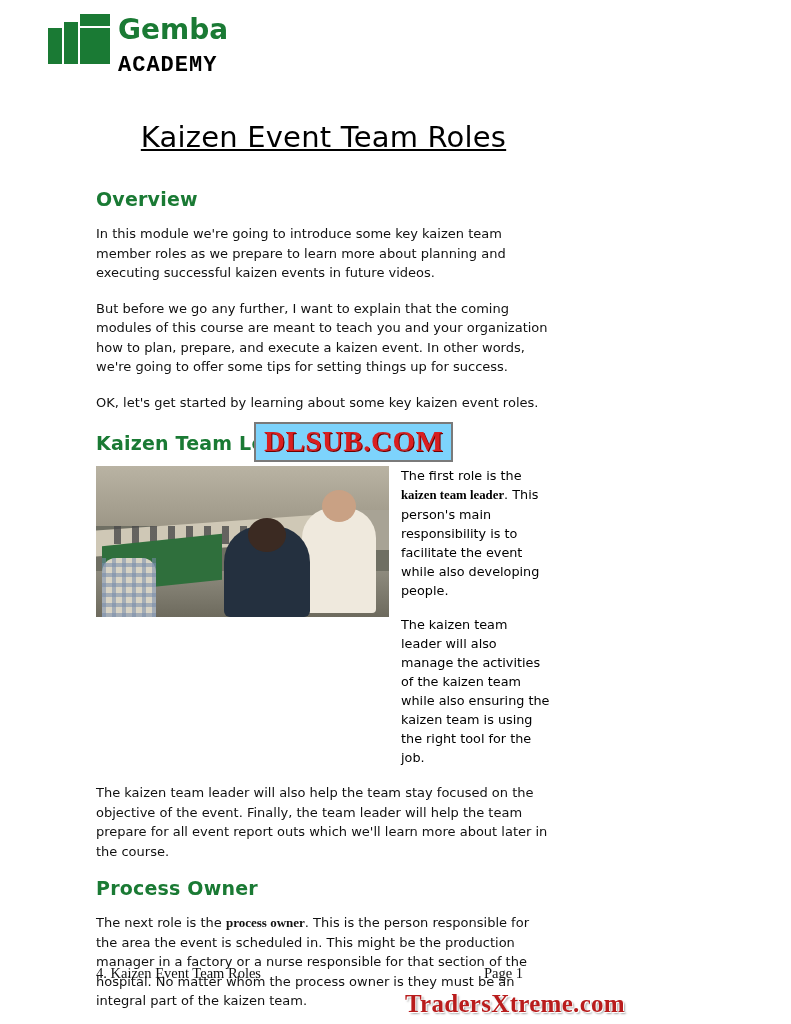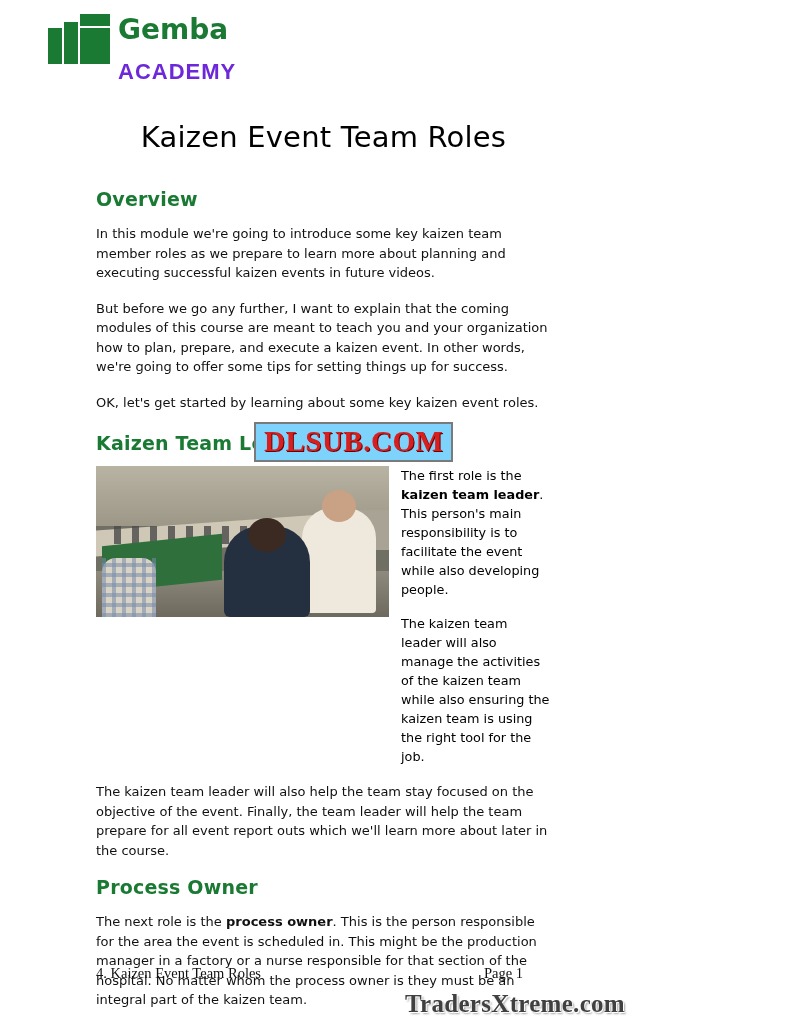--- a/index.html
+++ b/index.html
@@ -57,26 +57,26 @@
     padding-top: 2px;
   }
   .logo-gemba {
     font-family: "DejaVu Sans", sans-serif;
     font-weight: bold;
     font-size: 28px;
     color: #1a7a34;
     letter-spacing: 0px;
   }
   .logo-academy {
-    font-family: Liberation Sans, sans-serif;
+    font-family: Liberation Mono, monospace;
     font-weight: bold;
     font-size: 22px;
-    color: #6d28d9;
+    color: #000000;
     letter-spacing: 1px;
-    margin-top: 17px;
+    margin-top: 11px;
   }
   .tc4s {
     position: absolute;
     right: 30px;
     top: 6px;
     font-family: "Liberation Serif", serif;
     font-weight: bold;
     font-size: 41px;
     color: #3b3b3b;
     text-shadow: 2px 2px 0 rgba(0,0,0,0.25);
@@ -91,39 +91,40 @@
     top: 120px;
   }
   .doc-title {
     text-align: center;
     font-family: "DejaVu Sans", sans-serif;
     font-size: 29px;
     font-weight: normal;
     color: #000;
     margin: 0 0 34px 0;
     letter-spacing: 0.2px;
+    text-decoration: underline;
   }
   h2.section {
     font-family: "DejaVu Sans", sans-serif;
     color: #1a7a34;
     font-size: 19px;
     font-weight: bold;
     margin: 0 0 14px 0;
     letter-spacing: 0.2px;
   }
   h2.section.tight { margin-bottom: 12px; }
   p.body {
     font-family: "DejaVu Sans", sans-serif;
     font-size: 13px;
     line-height: 19.5px;
     margin: 13px 0 16px 0;
     color: #111;
   }
   p.body:last-child { margin-bottom: 0; }
-  .b { font-weight: bold; }
+  .b { font-weight: bold; font-family: Liberation Serif, serif; }
 
   
   .kt-heading-wrap {
     position: relative;
     margin-top: 20px;
   }
   .dlsub {
     position: absolute;
     left: 158px;
     top: -10px;
@@ -229,21 +230,21 @@
     color: #111;
   }
   .footer .page-num { margin-right: 28px; }
   .watermark {
     position: absolute;
     right: 22px;
     bottom: 6px;
     font-family: "Liberation Serif", serif;
     font-weight: bold;
     font-size: 25px;
-    color: #404040;
+    color: #b91c1c;
     text-shadow: 1px 1px 0 #ffffff, 2px 2px 2px rgba(0,0,0,0.35);
     letter-spacing: 0.3px;
   }
 </style>
 </head>
 <body>
 
 <div class="page">
 
   <div class="header">

